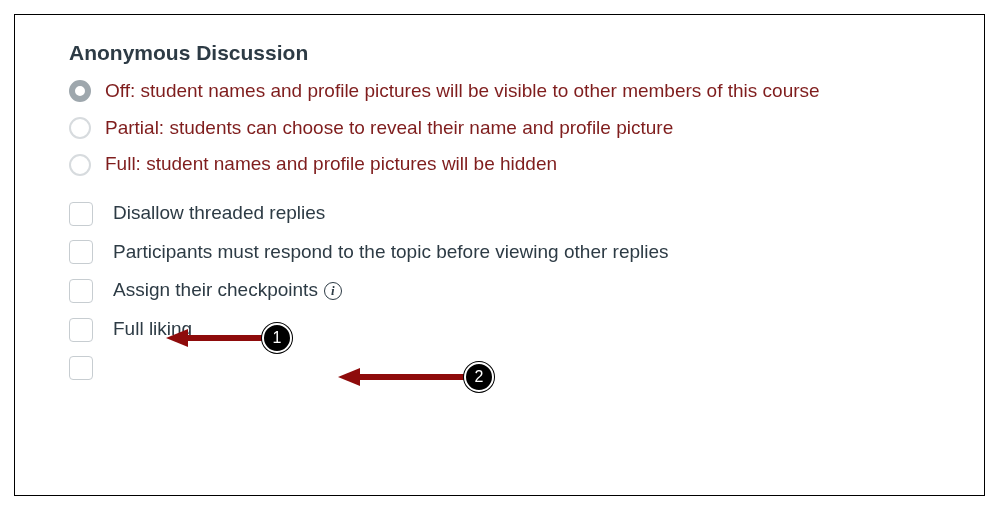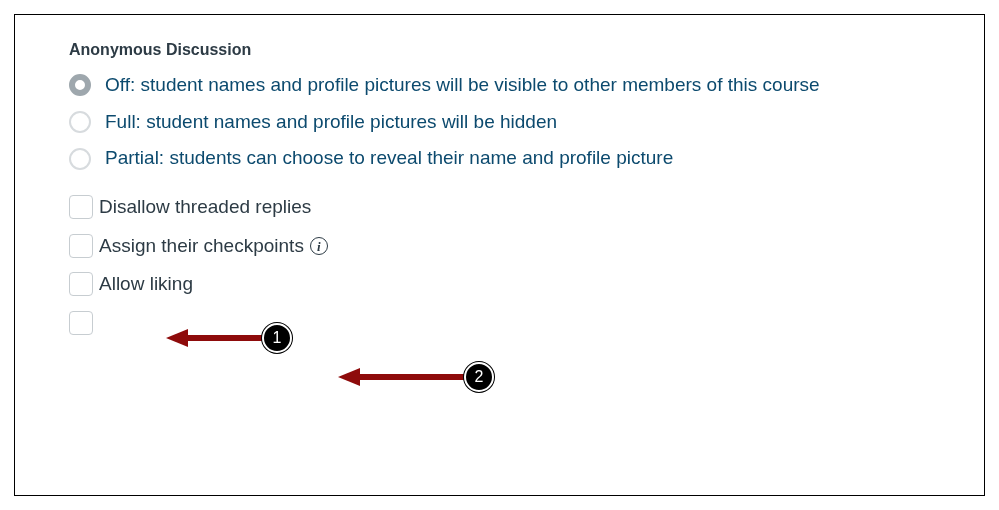--- a/index.html
+++ b/index.html
@@ -12,21 +12,21 @@
       position: relative;
     }
     .panel {
       width: 971px;
       height: 482px;
       border: 1px solid #000;
       padding: 26px 36px 26px 54px;
       position: relative;
     }
     .section-title {
-      font-size: 16px;
+      font-size: 21px;
       font-weight: 700;
       color: #2d3b45;
       margin-bottom: 14px;
     }
     .radio-group { margin-bottom: 24px; }
     .radio-row {
       display: flex;
       align-items: center;
       gap: 14px;
       margin-bottom: 12px;
@@ -40,28 +40,28 @@
     .radio.selected {
       border: 6px solid #9ea7ad;
       background: #fff;
     }
     .radio.unselected {
       border: 2px solid #d7dbde;
       background: #fff;
     }
     .radio-label {
       font-size: 19px;
-      color: #0c4a6e;
+      color: #7f1d1d;
       line-height: 1.3;
     }
     .checkbox-group { }
     .checkbox-row {
       display: flex;
-      align-items: flex-start;
-      gap: 6px;
+      align-items: flex-end;
+      gap: 20px;
       margin-bottom: 14px;
       position: relative;
     }
     .checkbox {
       width: 24px;
       height: 24px;
       border-radius: 4px;
       flex-shrink: 0;
       display: flex;
       align-items: center;
@@ -141,49 +141,53 @@
 
     <h2 class="section-title">Anonymous Discussion</h2>
 
     <div class="radio-group">
       <div class="radio-row">
         <span class="radio selected"></span>
         <span class="radio-label">Off: student names and profile pictures will be visible to other members of this course</span>
       </div>
       <div class="radio-row">
         <span class="radio unselected"></span>
-        <span class="radio-label">Full: student names and profile pictures will be hidden</span>
+        <span class="radio-label">Partial: students can choose to reveal their name and profile picture</span>
       </div>
       <div class="radio-row">
         <span class="radio unselected"></span>
-        <span class="radio-label">Partial: students can choose to reveal their name and profile picture</span>
+        <span class="radio-label">Full: student names and profile pictures will be hidden</span>
       </div>
     </div>
 
     <div class="checkbox-group">
 
       <div class="checkbox-row">
         <span class="checkbox unchecked"></span>
         <span class="checkbox-label">Disallow threaded replies</span>
       </div>
 
+      <div class="checkbox-row">
+        <span class="checkbox unchecked"></span>
+        <span class="checkbox-label">Participants must respond to the topic before viewing other replies</span>
+      </div>
 
 
 
       <div class="checkbox-row">
         <span class="checkbox unchecked"></span>
         <span class="checkbox-label">
           <span>Assign their checkpoints</span>
           <span class="info-icon">i</span>
         </span>
       </div>
 
       <div class="checkbox-row">
         <span class="checkbox unchecked"></span>
-        <span class="checkbox-label">Allow liking</span>
+        <span class="checkbox-label">Full liking</span>
       </div>
 
       <div class="checkbox-row">
         <span class="checkbox unchecked"></span>
       </div>
 
     </div>
 
   </div>
 

